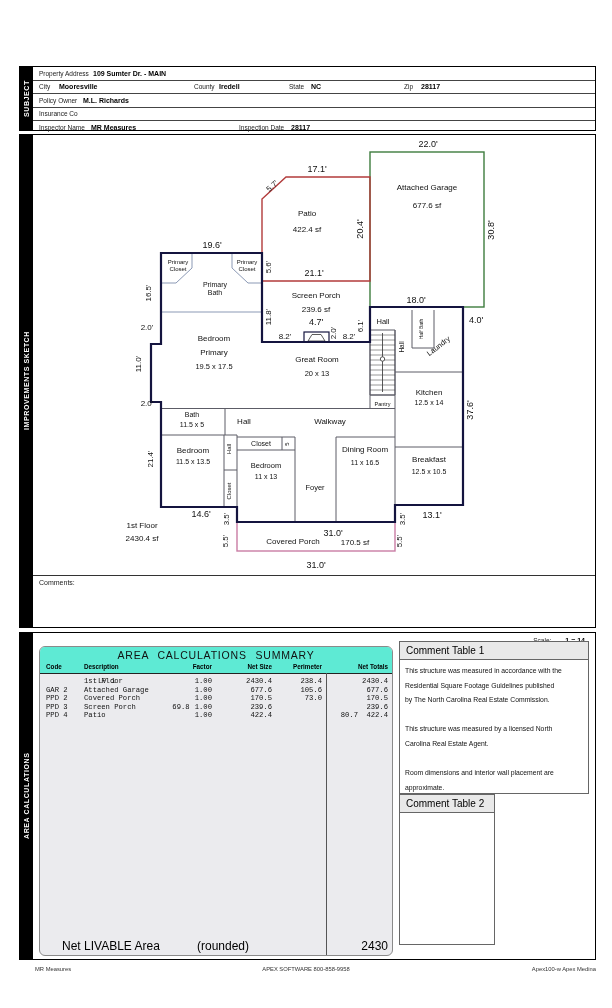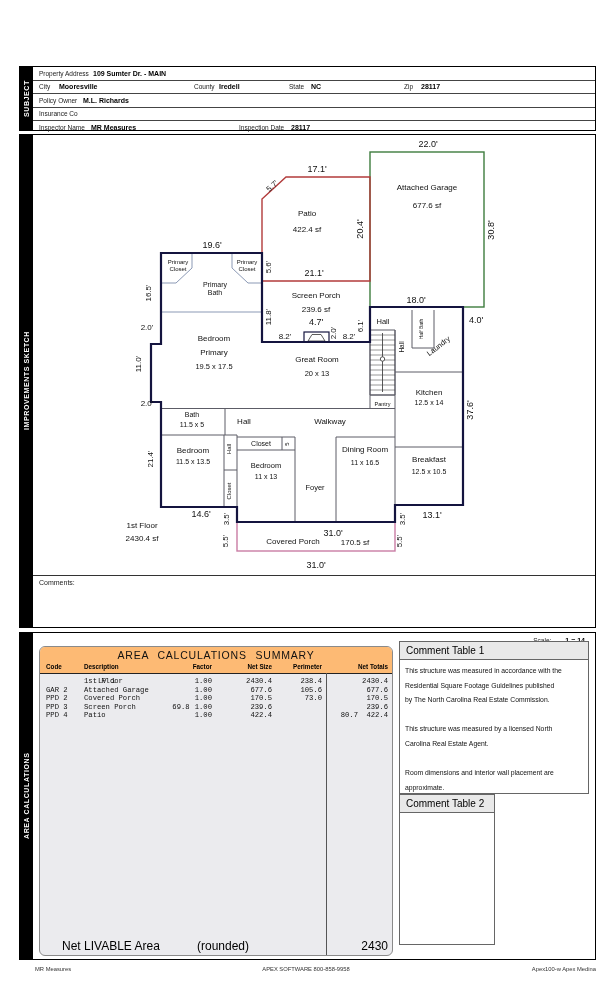--- a/index.html
+++ b/index.html
@@ -24,21 +24,21 @@
   
   .sketch-area{margin-left:13px;width:564px;height:440px;}
   svg{font-family:"Liberation Sans",sans-serif;}
   .comments{margin-left:13px;height:51px;border-top:1px solid #333;font-size:7px;
         padding:3px 0 0 6px;box-sizing:border-box;color:#222;}
   
   .scale-note{position:absolute;top:4px;right:10px;font-size:6.5px;color:#222;}
   .scale-note b{margin-left:14px;font-size:7px;color:#000;}
   .summary{position:absolute;left:19px;top:13px;width:354px;height:310px;background:#ebebee;
         border:1px solid #8a8a8a;border-radius:6px;overflow:hidden;box-sizing:border-box;}
-  .sum-head{position:absolute;top:0;left:0;right:0;height:26px;background:#fdba74;}
+  .sum-head{position:absolute;top:0;left:0;right:0;height:26px;background:#5eead4;}
   .sum-title{text-align:center;font-size:10.5px;letter-spacing:.8px;word-spacing:5px;
         padding-top:2px;color:#111;}
   .sum-cols span{position:absolute;top:16px;font-size:6.3px;font-weight:bold;white-space:nowrap;}
   .sum-hline{position:absolute;top:26px;left:0;right:0;border-top:1.5px solid #222;}
   .sum-rows{position:absolute;top:30px;left:0;right:0;}
   .trow{position:relative;height:8.6px;}
   .trow span{position:absolute;top:0;font-family:"Liberation Mono",monospace;font-size:7.2px;
         white-space:pre;color:#111;}
   .vdiv{position:absolute;top:26px;bottom:0;left:286px;width:1px;background:#555;}
   .netrow{position:absolute;bottom:5px;left:0;right:0;height:11px;}

